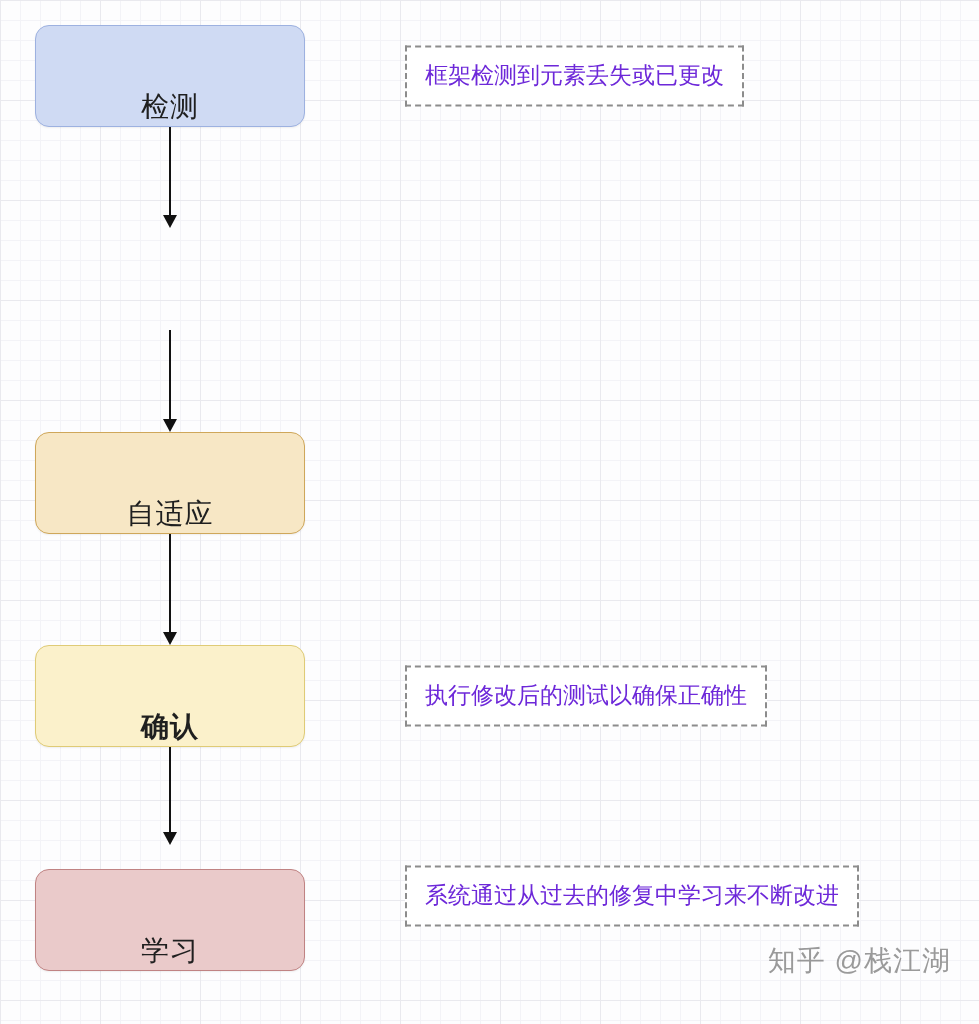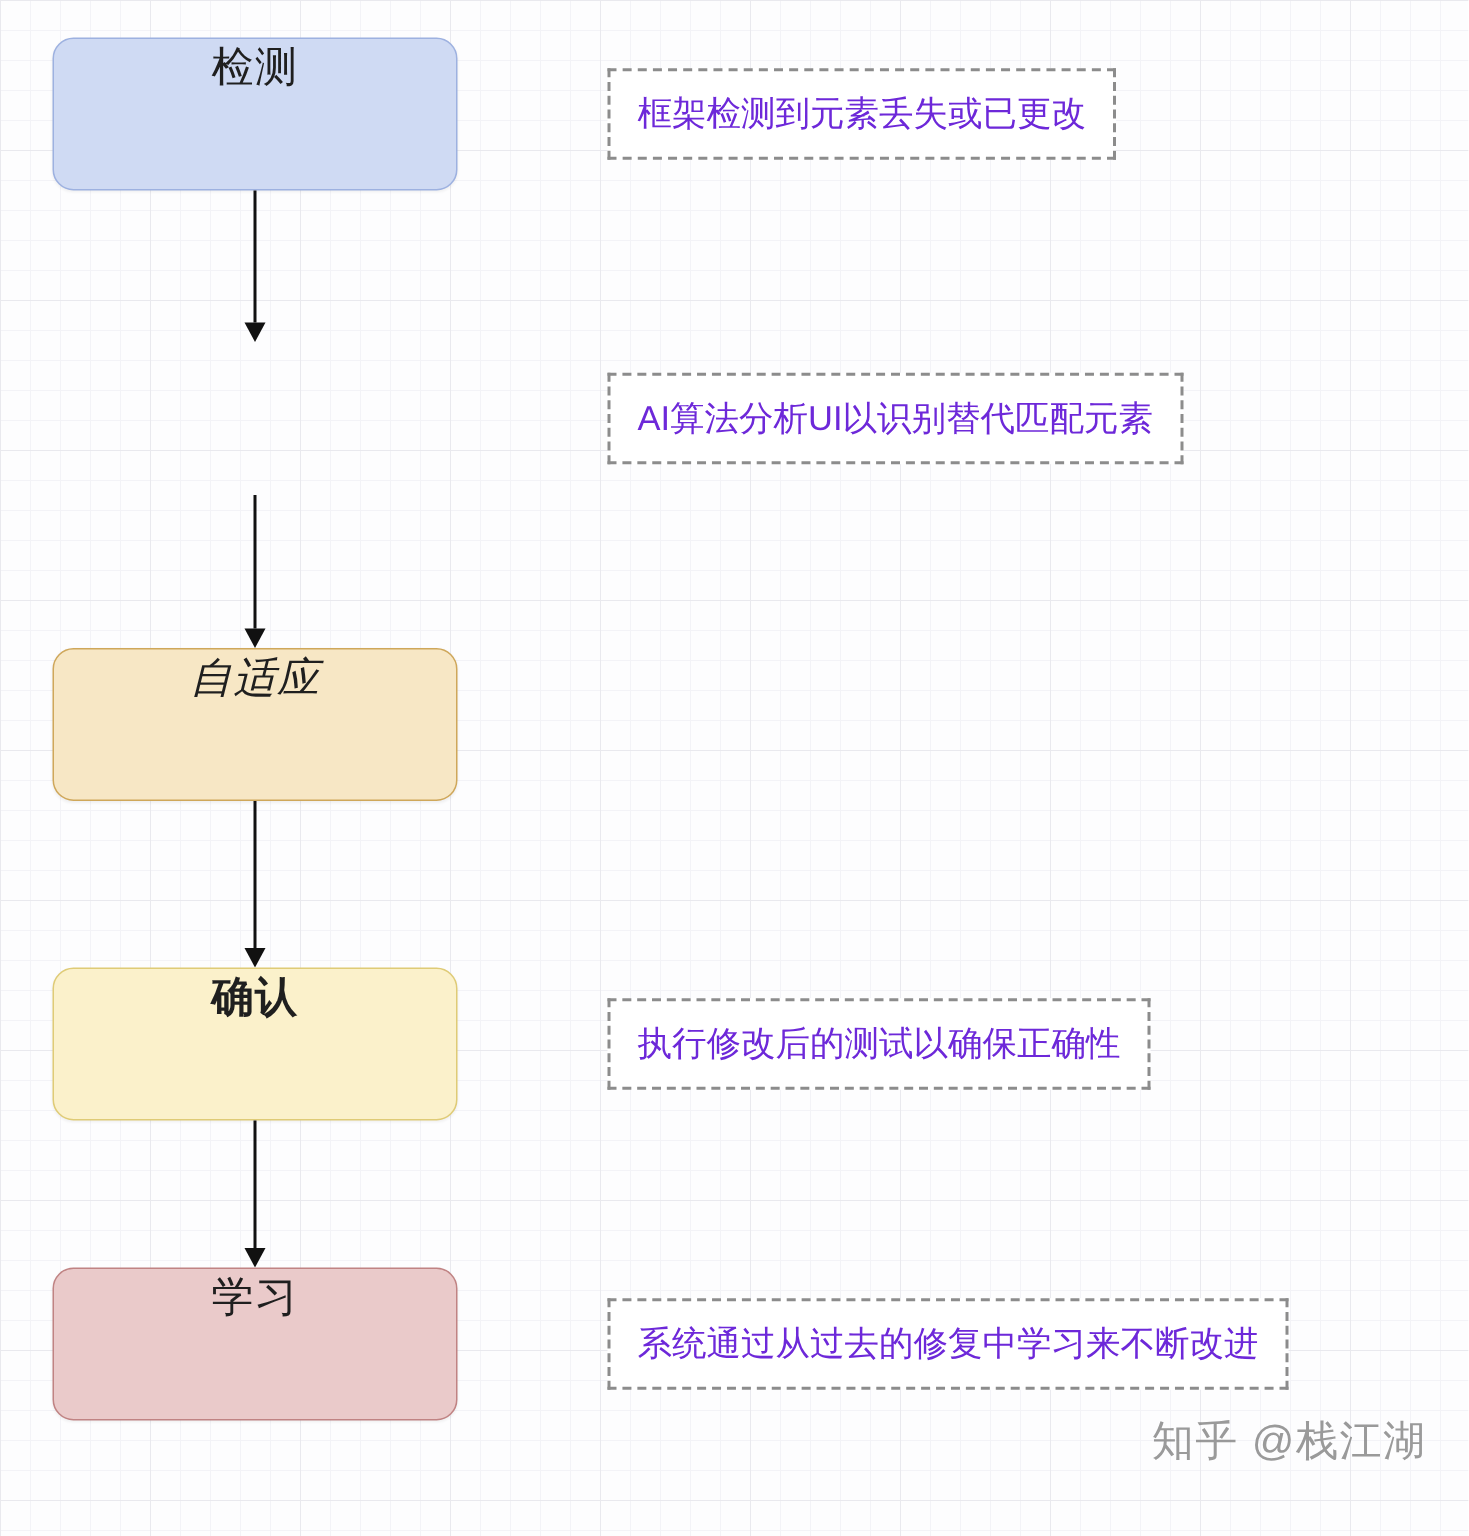--- a/index.html
+++ b/index.html
@@ -34,21 +34,21 @@
 
   .node {
     position: absolute;
     left: 35px;
     top: 0;
     width: 270px;
     height: 102px;
     border: 1.5px solid #999;
     border-radius: 14px;
     display: flex;
-    align-items: flex-start;
+    align-items: flex-end;
     justify-content: center;
     box-shadow: 0 1px 2px rgba(0,0,0,0.06);
   }
   .node-label {
     font-size: 28px;
     color: #1f1f1f;
     letter-spacing: 1px;
   }
 
   .desc {
@@ -113,30 +113,29 @@
     </div>
     <div class="desc">框架检测到元素丢失或已更改</div>
   </div>
 
   <div class="arrow arrow-0">
     <div class="arrow-line"></div>
     <div class="arrow-head"></div>
   </div>
 
   <div class="step-row row-1">
-    <div class="desc">AI算法分析UI以识别替代匹配元素</div>
   </div>
 
   <div class="arrow arrow-1">
     <div class="arrow-line"></div>
     <div class="arrow-head"></div>
   </div>
 
   <div class="step-row row-2">
-    <div class="node" style="background-color: rgb(247, 231, 197); border-color: rgb(207, 167, 90); font-style: italic;">
+    <div class="node" style="background-color: rgb(247, 231, 197); border-color: rgb(207, 167, 90);">
       <span class="node-label">自适应</span>
     </div>
   </div>
 
   <div class="arrow arrow-2">
     <div class="arrow-line"></div>
     <div class="arrow-head"></div>
   </div>
 
   <div class="step-row row-3">
@@ -145,21 +144,21 @@
     </div>
     <div class="desc">执行修改后的测试以确保正确性</div>
   </div>
 
   <div class="arrow arrow-3">
     <div class="arrow-line"></div>
     <div class="arrow-head"></div>
   </div>
 
   <div class="step-row row-4">
-    <div class="node" style="background-color: rgb(234, 202, 202); border-color: rgb(192, 131, 131);">
+    <div class="node" style="background-color: rgb(234, 202, 202); border-color: rgb(192, 131, 131); margin-top: 24px;">
       <span class="node-label">学习</span>
     </div>
     <div class="desc">系统通过从过去的修复中学习来不断改进</div>
   </div>
 
   <div class="watermark">知乎 @栈江湖</div>
 
 </div>
 
 </body></html>

